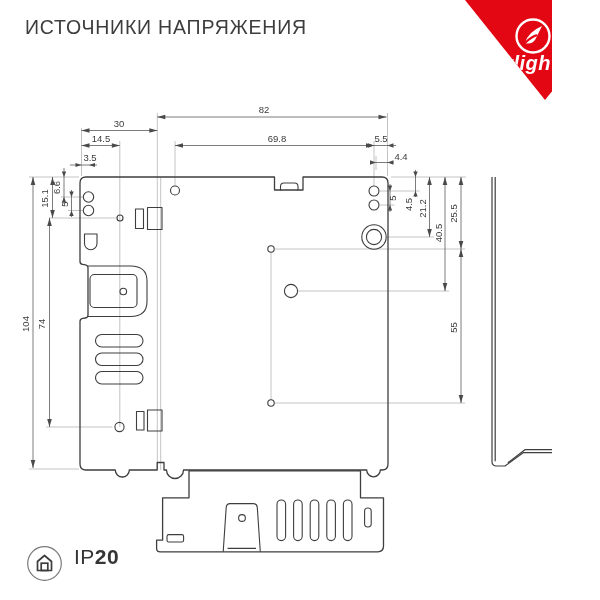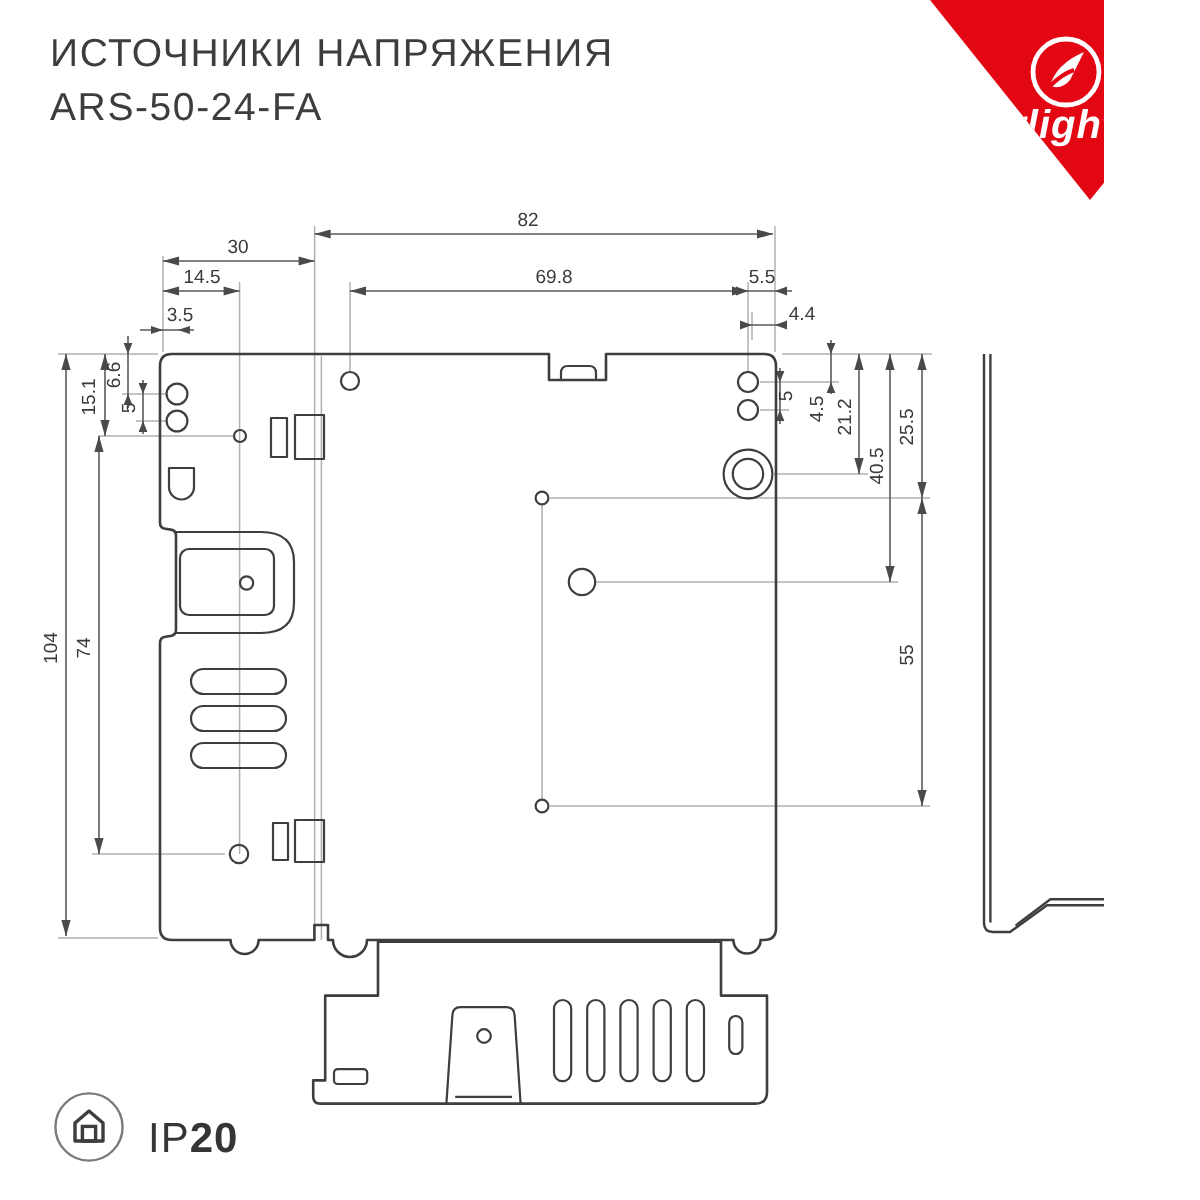--- a/index.html
+++ b/index.html
@@ -15,34 +15,33 @@
     position:absolute;left:433px;top:0;width:167px;height:100px;
     clip-path:polygon(32px 0,167px 0,167px 32px,112px 100px);
   }
   .logo-icon{position:absolute;left:78px;top:13px;}
   .brand{
     position:absolute;left:25px;top:52px;width:142px;text-align:center;
     color:#ffffff;font-weight:700;font-style:italic;font-size:20px;letter-spacing:0.5px;
   }
   .brand .reg{font-size:8px;vertical-align:super;font-style:normal;}
   .drawing{position:absolute;left:0;top:0;}
-  .footer{position:absolute;left:26px;top:545px;display:flex;align-items:flex-end;gap:11px;}
+  .footer{position:absolute;left:26px;top:545px;display:flex;align-items:flex-start;gap:11px;}
   .ip-text{font-size:21px;color:#353535;letter-spacing:0.5px;}
   .ip-text b{font-weight:700;}
   .dlab{font-size:9.5px;fill:#3a3a3a;}
   svg text{font-family:"Liberation Sans",sans-serif;}
 </style>
 </head>
 <body>
 
 <div class="page">
 
   <div class="title">
     <div>ИСТОЧНИКИ НАПРЯЖЕНИЯ</div>
-    <div>ARS-50-24-FA</div>
   </div>
 
   <div class="logo-bg" style="background:#e30613;">
     <svg class="logo-icon" width="44" height="44" viewBox="0 0 44 44">
       <circle cx="22" cy="23" r="16.5" fill="none" stroke="#ffffff" stroke-width="2.4"></circle>
       <path d="M14,30 Q17,19 31,13 L24,27 Q20,32 14,30 Z" fill="#ffffff"></path>
       <path d="M14,30 Q20,24 26,22" fill="none" stroke="#e30613" stroke-width="2"></path>
     </svg>
     <div class="brand"><span>arlight</span><span class="reg">®</span></div>
   </div>

